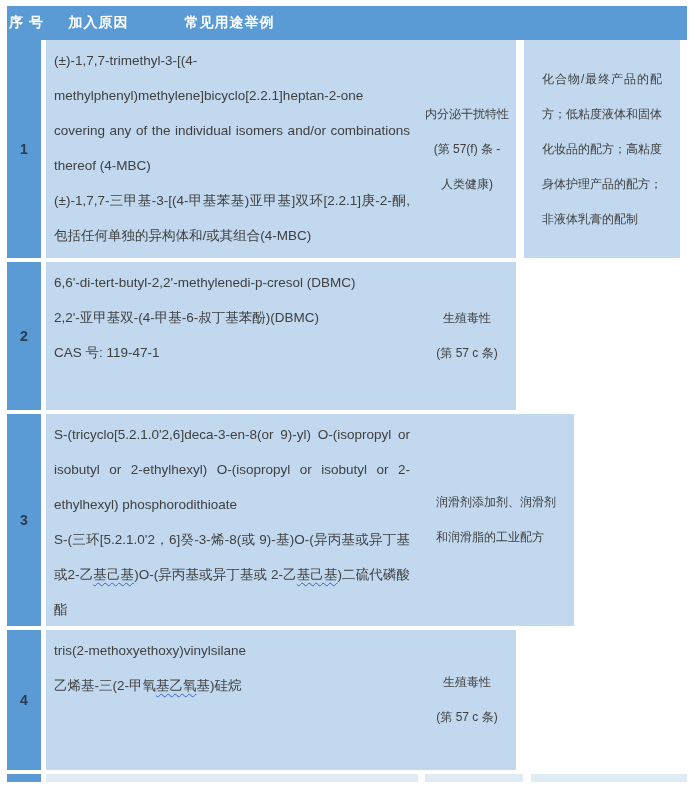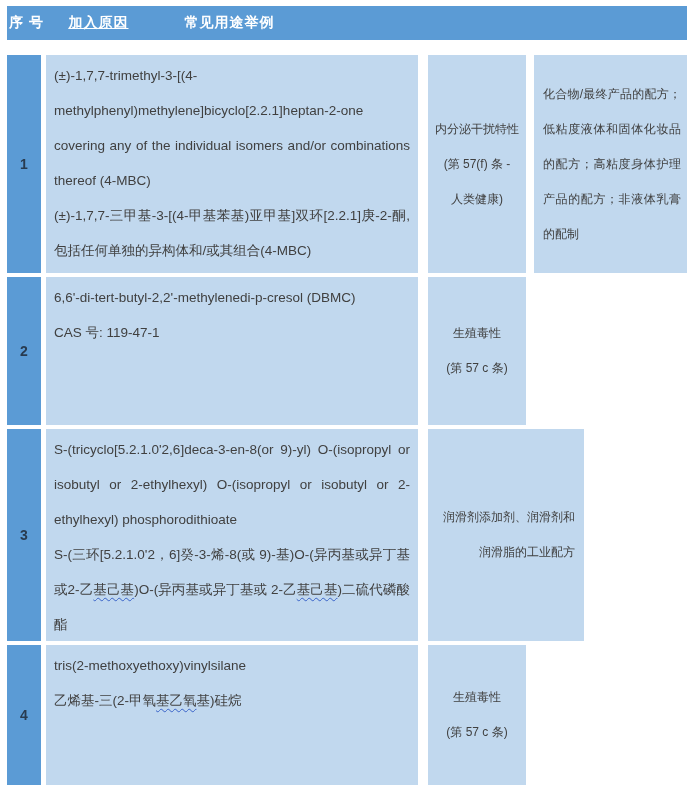--- a/index.html
+++ b/index.html
@@ -7,54 +7,54 @@
     width:695px;height:786px;overflow:hidden;background:#ffffff;
     font-family:"Liberation Sans","DejaVu Sans",sans-serif;
     -webkit-font-smoothing:antialiased;
   }
   .page{position:relative;width:695px;height:786px;background:#ffffff;}
   .tbl{position:absolute;left:7px;top:6px;width:680px;}
 
   
   .thead{
     display:flex;height:34px;background:#5b9bd5;color:#ffffff;
-    font-weight:bold;font-size:14px;align-items:center;margin-bottom:15px;
+    font-weight:bold;font-size:14px;align-items:center;margin-bottom:0;
   }
   .thead .h{text-align:center;letter-spacing:1px;}
   .h-no{width:39px;}
   .h-name{width:379px;}
-  .h-reason{width:105px;text-decoration:underline;}
+  .h-reason{width:105px;}
   .h-use{width:157px;}
 
   
   .trow{display:flex;background:#ffffff;margin-bottom:4px;overflow:hidden;}
   .cell{background:#c1d8ee;color:#404040;overflow:hidden;box-sizing:border-box;}
   .num{
     width:34px;margin-right:5px;background:#5b9bd5;color:#283b50;
     display:flex;align-items:center;justify-content:center;
     font-weight:bold;font-size:14px;flex:none;
   }
   .name{
-    width:372px;margin-right:10px;flex:none;
+    width:372px;margin-right:0;flex:none;
     font-size:13.5px;line-height:35px;padding:3px 8px 0 8px;
     text-align:justify;text-justify:inter-ideograph;
   }
   .name p{margin:0;}
   .reason{
     width:98px;margin-right:8px;flex:none;
     font-size:12px;line-height:35px;
     display:flex;align-items:center;justify-content:flex-end;
   }
   .reason p{margin:0;white-space:pre-line;text-align:center;width:100%;}
   .use{
     width:156px;flex:none;font-size:12px;line-height:35px;
     display:flex;align-items:center;
   }
-  .use p{margin:6px;padding:0 3px;text-align:justify;text-justify:inter-ideograph;width:100%;}
-  .use.center p{text-align:right;}
+  .use p{margin:15px;padding:0 3px;text-align:justify;text-justify:inter-ideograph;width:100%;}
+  .use.center p{text-align:left;}
 
   .r1{height:218px;}
   .r2{height:148px;}
   .r3{height:212px;}
   .r4{height:140px;}
 
   
   .sq{
     text-decoration-line:underline;
     text-decoration-style:wavy;
@@ -100,20 +100,21 @@
         <p>化合物/最终产品的配方；低粘度液体和固体化妆品的配方；高粘度身体护理产品的配方；非液体乳膏的配制</p>
       </div>
     </div>
 
     <div class="trow r2">
       <div class="cell num">
         <span>2</span>
       </div>
       <div class="cell name">
         <p>6,6'-di-tert-butyl-2,2'-methylenedi-p-cresol (DBMC)</p>
+        <p><span>2,2'-亚甲基双-(4-甲基-6-叔丁基苯酚)(DBMC)</span><span class="sq"></span><span></span><span class="sq"></span><span></span></p>
         <p>CAS 号: 119-47-1</p>
       </div>
       <div class="cell reason">
         <p>生殖毒性
 (第 57 c 条)</p>
       </div>
     </div>
 
     <div class="trow r3">
       <div class="cell num">

